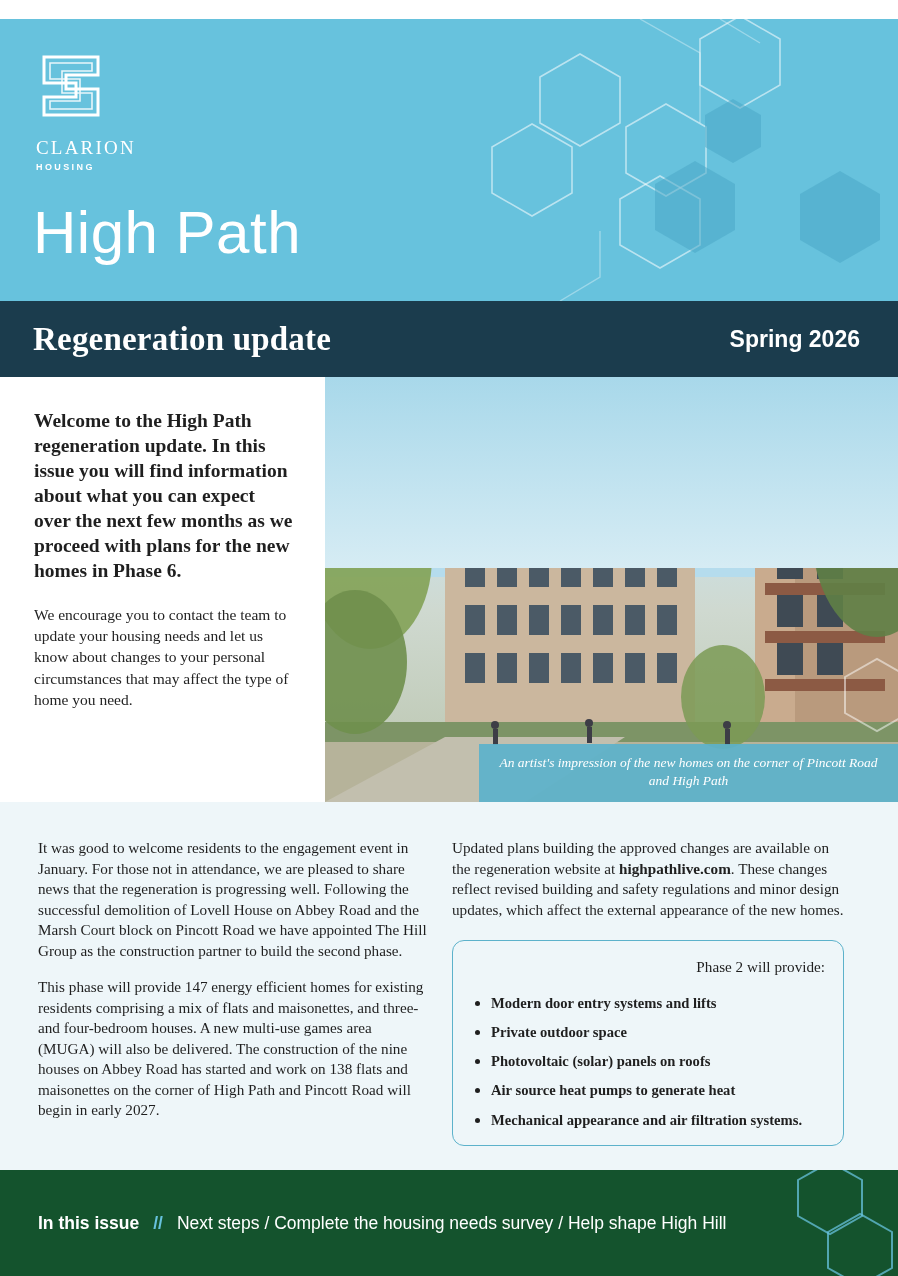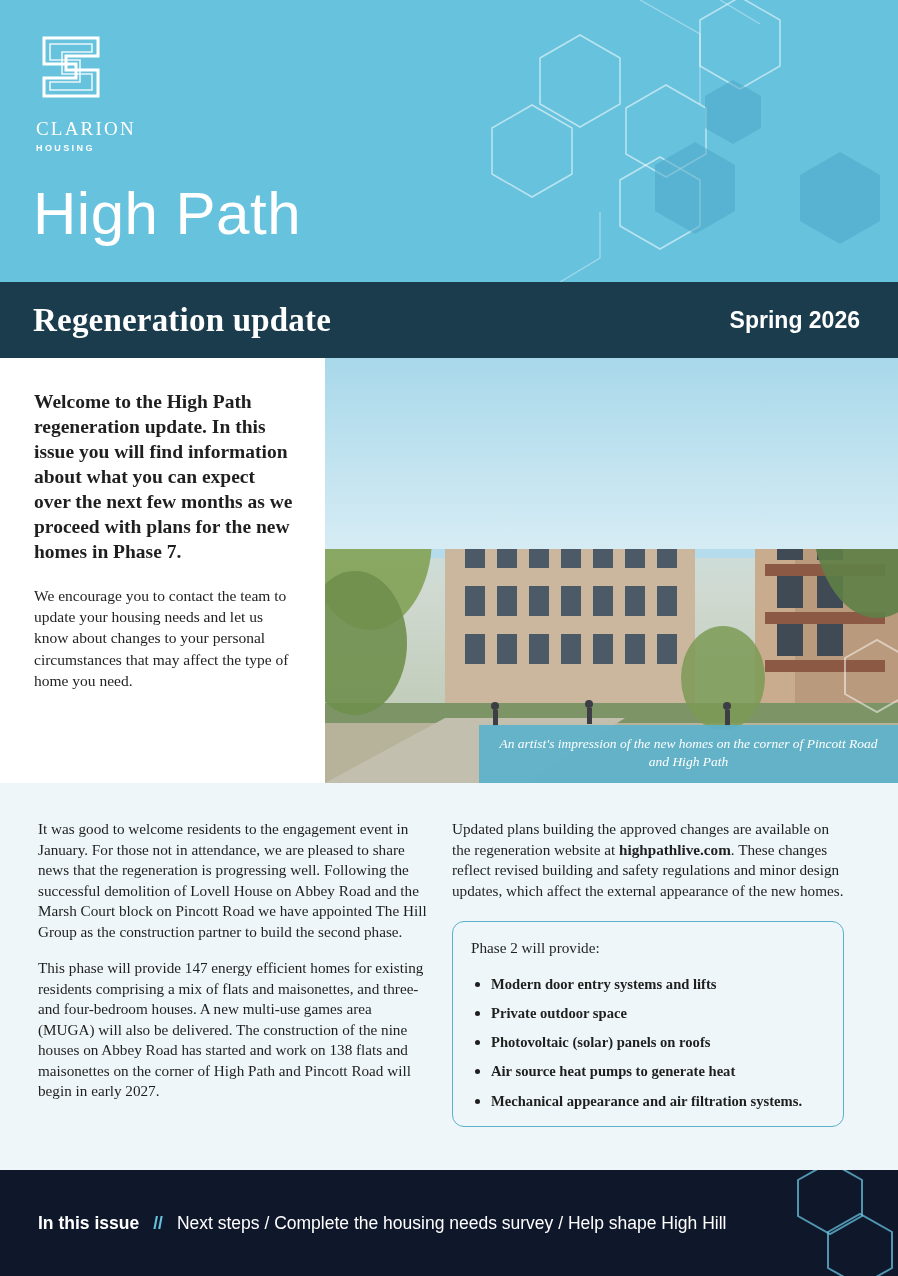--- a/index.html
+++ b/index.html
@@ -11,20 +11,21 @@
     position:relative;
   }
   .page{position:relative;width:898px;height:1276px;overflow:hidden;}
 
   
   .header{
     position:relative;
     height:282px;
     background:#67c2dd;
     overflow:hidden;
+    margin-top:19px;
   }
   .header-deco{position:absolute;inset:0;pointer-events:none;}
   .logo-wrap{position:absolute;left:36px;top:26px;width:150px;}
   .logo-mark{width:74px;height:78px;}
   .logo-text{
     margin-top:10px;
     color:#ffffff;
     font-family:"Liberation Serif",serif;
     font-size:19px;
     letter-spacing:2.2px;
@@ -148,20 +149,21 @@
     border:1.6px solid #5cb2cb;
     border-radius:12px;
     padding:16px 18px 14px 18px;
     box-sizing:border-box;
   }
   .panel-title{
     margin:0 0 10px 0;
     font-family:"Liberation Serif",serif;
     font-size:15.2px;
     color:#1f1f1f;
+    text-align:right;
   }
   .panel ul{margin:0;padding:0;list-style:none;}
   .panel li{
     position:relative;
     padding-left:20px;
     margin-bottom:11px;
     font-family:"Liberation Serif",serif;
     font-weight:700;
     font-size:14.6px;
     line-height:1.25;
@@ -171,21 +173,21 @@
   .panel li:before{
     content:"";
     position:absolute;left:4px;top:7px;
     width:5px;height:5px;border-radius:50%;
     background:#1f1f1f;
   }
 
   
   .footer{
     position:absolute;left:0;bottom:0;width:898px;height:106px;
-    background:#0f172a;
+    background:#14532d;
     overflow:hidden;
   }
   .footer-inner{
     position:relative;
     display:flex;align-items:center;
     height:100%;
     padding-left:38px;
     font-family:"Liberation Sans",sans-serif;
     color:#ffffff;
     font-size:17.5px;
@@ -238,21 +240,21 @@
     <div class="masthead">High Path</div>
   </div>
 
   <div class="titlebar">
     <h2>Regeneration update</h2>
     <div class="issue-date">Spring 2026</div>
   </div>
 
   <div class="intro">
     <div class="intro-left">
-      <p class="intro-lead">Welcome to the High Path regeneration update. In this issue you will find information about what you can expect over the next few months as we proceed with plans for the new homes in Phase 7.</p>
+      <p class="intro-lead">Welcome to the High Path regeneration update. In this issue you will find information about what you can expect over the next few months as we proceed with plans for the new homes in Phase 6.</p>
       <p class="intro-body">We encourage you to contact the team to update your housing needs and let us know about changes to your personal circumstances that may affect the type of  home you need.</p>
     </div>
     <div class="intro-right">
       <div class="hero">
         <div class="hero-sky"></div>
         <svg width="100%" height="100%" viewBox="0 0 573 425" preserveAspectRatio="none">
 
           <rect x="0" y="0" width="573" height="200" fill="#b5dced"></rect>
 
           <rect x="430" y="70" width="143" height="290" fill="#c9ab8e"></rect>

